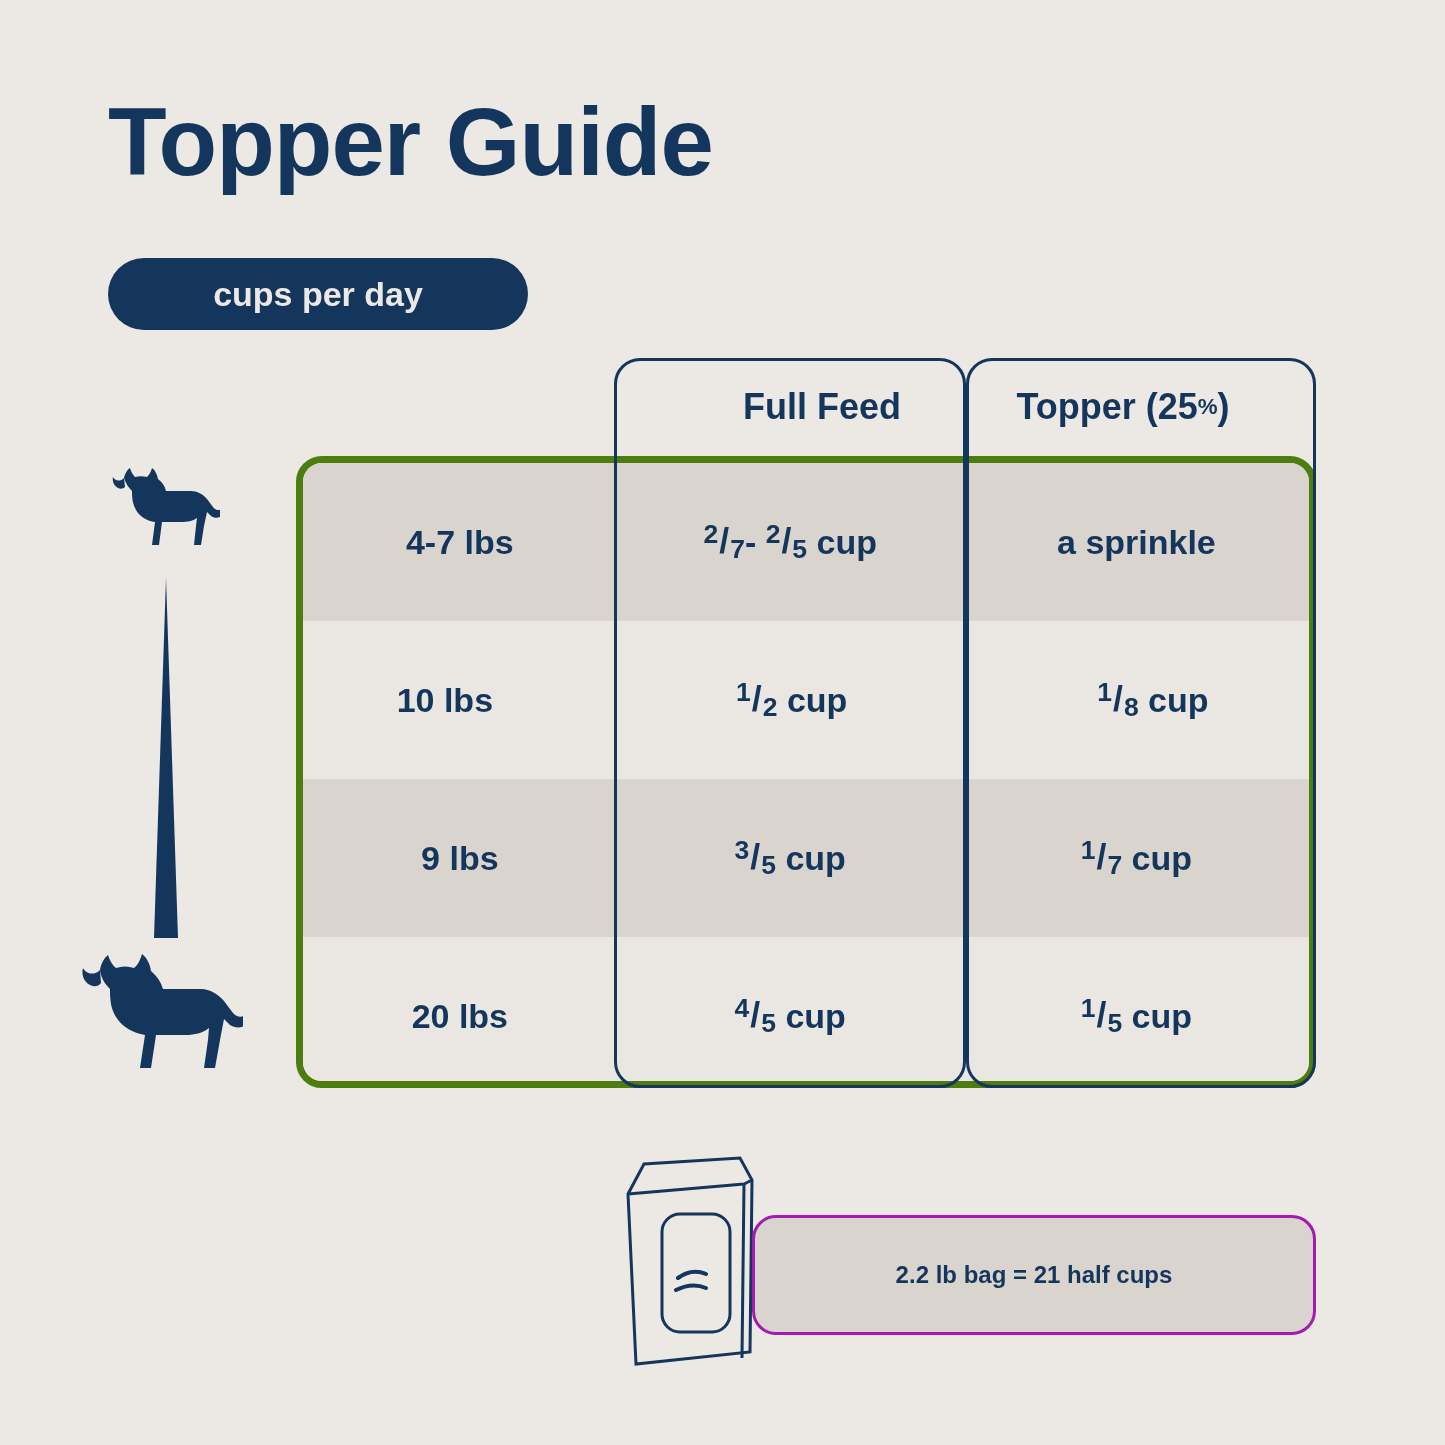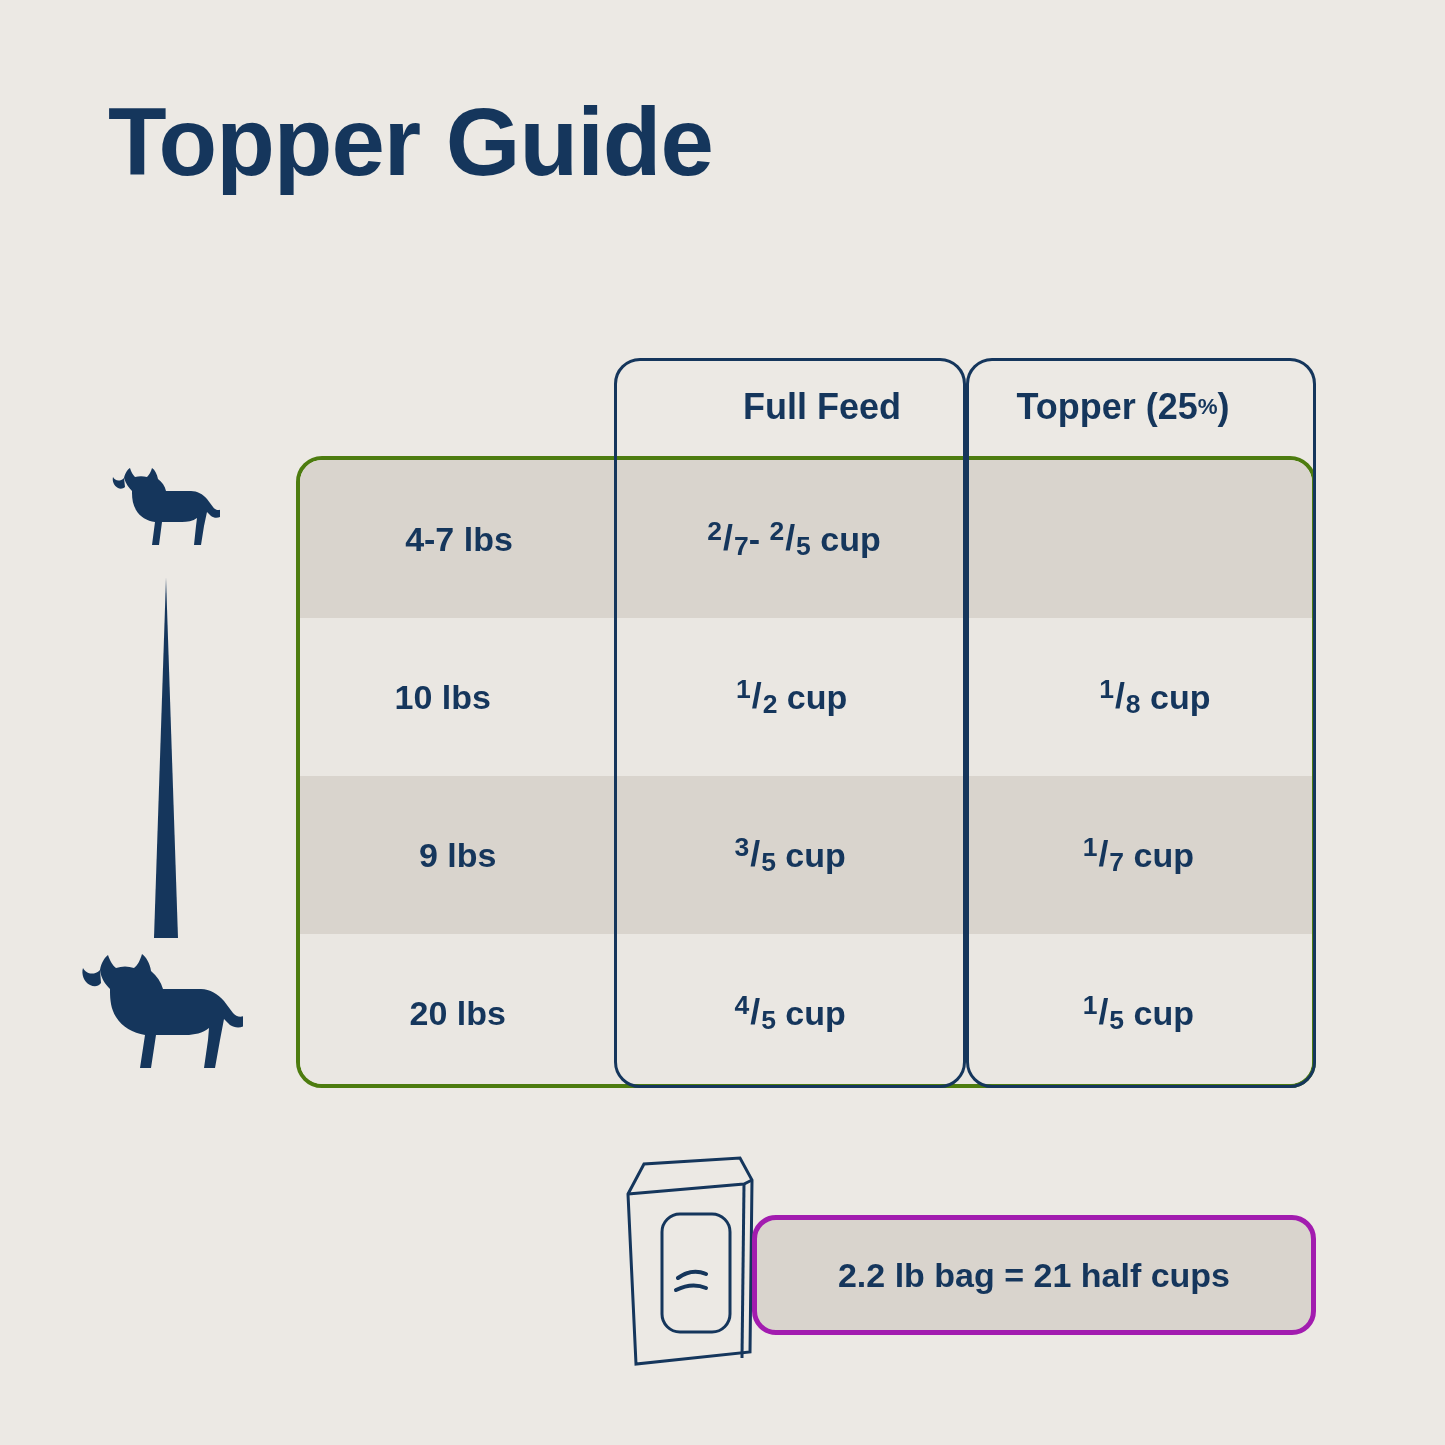--- a/index.html
+++ b/index.html
@@ -59,21 +59,21 @@
     height: 730px;
   }
 
   
   .body-box {
     position: absolute;
     left: 0;
     top: 98px;
     width: 1020px;
     height: 632px;
-    border: 4px solid #4d7c0f;
+    border: 7px solid #4d7c0f;
     border-radius: 26px;
     overflow: hidden;
     box-sizing: border-box;
   }
 
   .row {
     position: absolute;
     left: 0;
     width: 100%;
     height: 158px;
@@ -174,39 +174,42 @@
     top: 1152px;
     width: 168px;
     height: 215px;
   }
   .banner {
     position: absolute;
     left: 752px;
     top: 1215px;
     width: 564px;
     height: 120px;
-    border: 5px solid #a21caf;
+    border: 3px solid #a21caf;
     border-radius: 24px;
     background: #d9d4cd;
     display: flex;
     align-items: center;
     justify-content: center;
-    font-size: 34px;
+    font-size: 24px;
     font-weight: bold;
     color: #15365c;
     box-sizing: border-box;
   }
 </style>
 </head>
 <body>
 
 <div class="page">
 
   <div class="title">Topper Guide</div>
 
+  <div class="pill">
+    <span>cups per day</span>
+  </div>
 
   <div class="cat-top">
     <svg viewBox="0 0 110 90" width="110" height="90" aria-hidden="true">
       <path fill="#15365c" d="M14 12c1-5 4-9 6-10 1 4 3 7 5 9 4-1 8-1 12 0 2-2 4-5 5-9 3 2 5 6 6 11 4 3 7 7 8 12h25c6 0 12 3 16 8l6 8c2 3 6 4 8 2l2 5c-2 4-8 5-12 2l-4-4-3 14-3 19h-7l2-19 1-8c-4 3-10 4-15 4H52l-3 23h-7l3-23c-8-1-15-5-19-12-3-5-4-11-4-17V25c-3-3-6-7-8-13z"></path>
       <path fill="#15365c" d="M14 12c-4 4-9 3-11-1-1 4 1 9 5 11 2 1 5 1 7-1z"></path>
     </svg>
   </div>
 
   <div class="wedge">
     <svg viewBox="0 0 36 360" width="36" height="360" aria-hidden="true">
@@ -241,20 +244,21 @@
               <span class="den">7</span>
           </span>
           <span style="white-space:pre;">- </span>
           <span class="frac">
             <span class="num">2</span>
               <span class="sl">/</span>
               <span class="den">5</span>
           </span>
           <span style="white-space:pre;"> cup</span>
         </div>
+        <div class="cell cell-topper">a sprinkle</div>
       </div>
 
       <div class="row plain" style="top:158px;gap:48px;">
         <div class="cell cell-weight">10 lbs</div>
         <div class="cell cell-full">
           <span class="frac">
             <span class="num">1</span>
               <span class="sl">/</span>
               <span class="den">2</span>
           </span>

